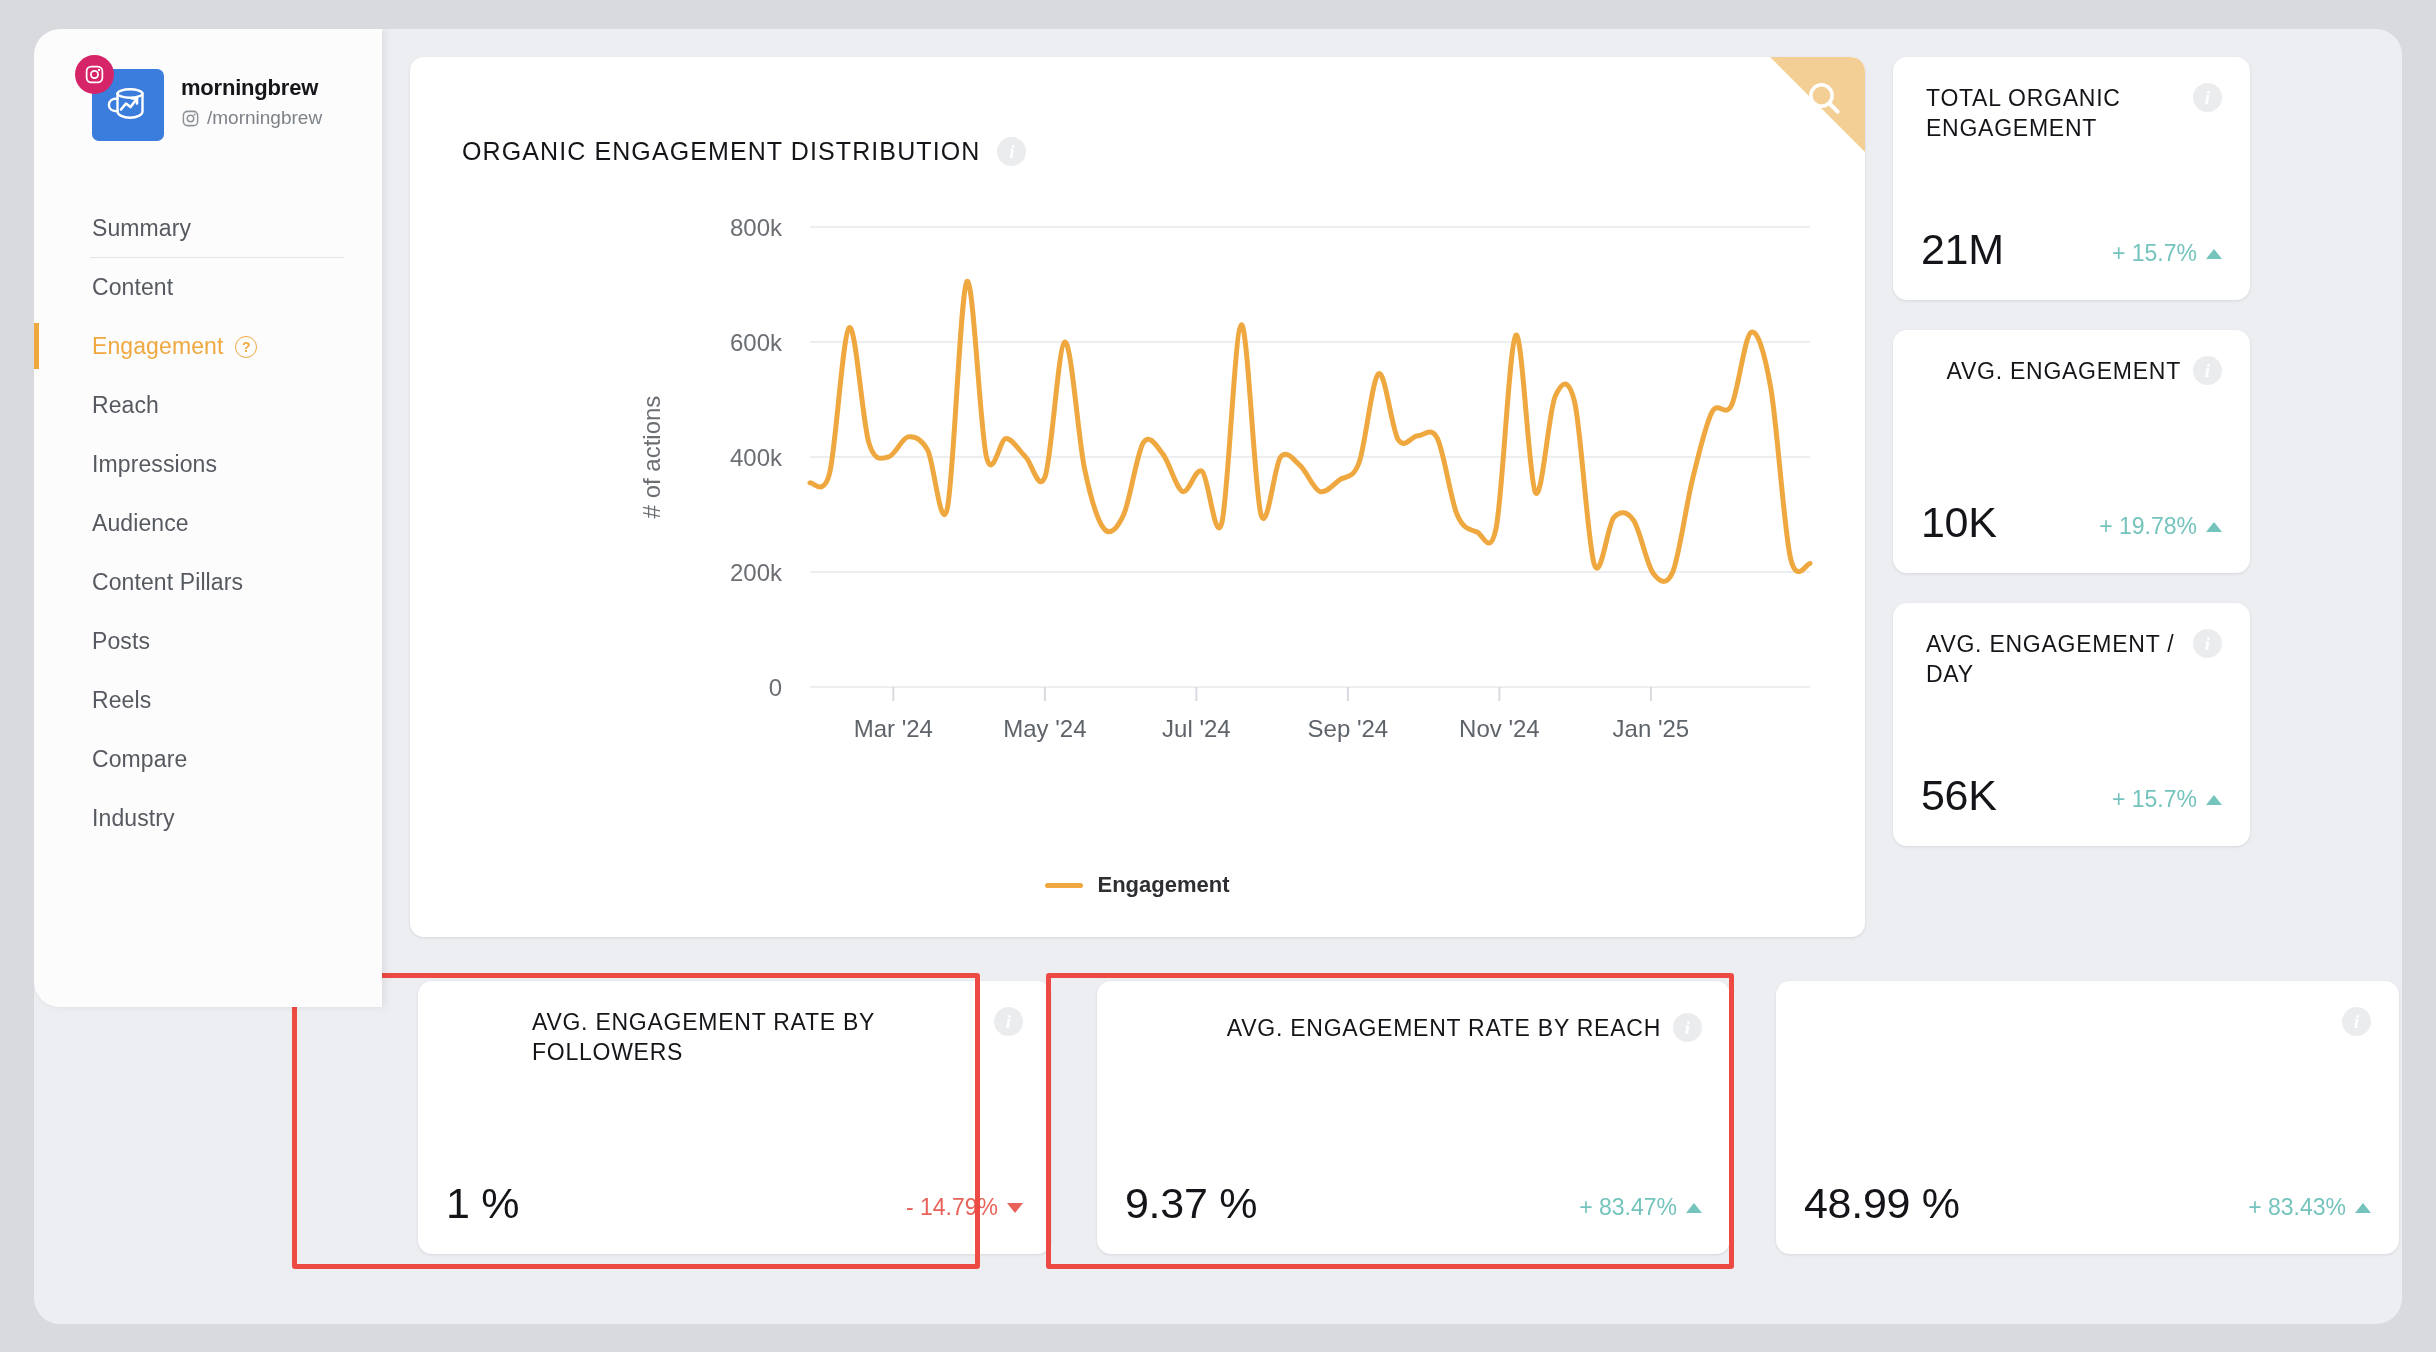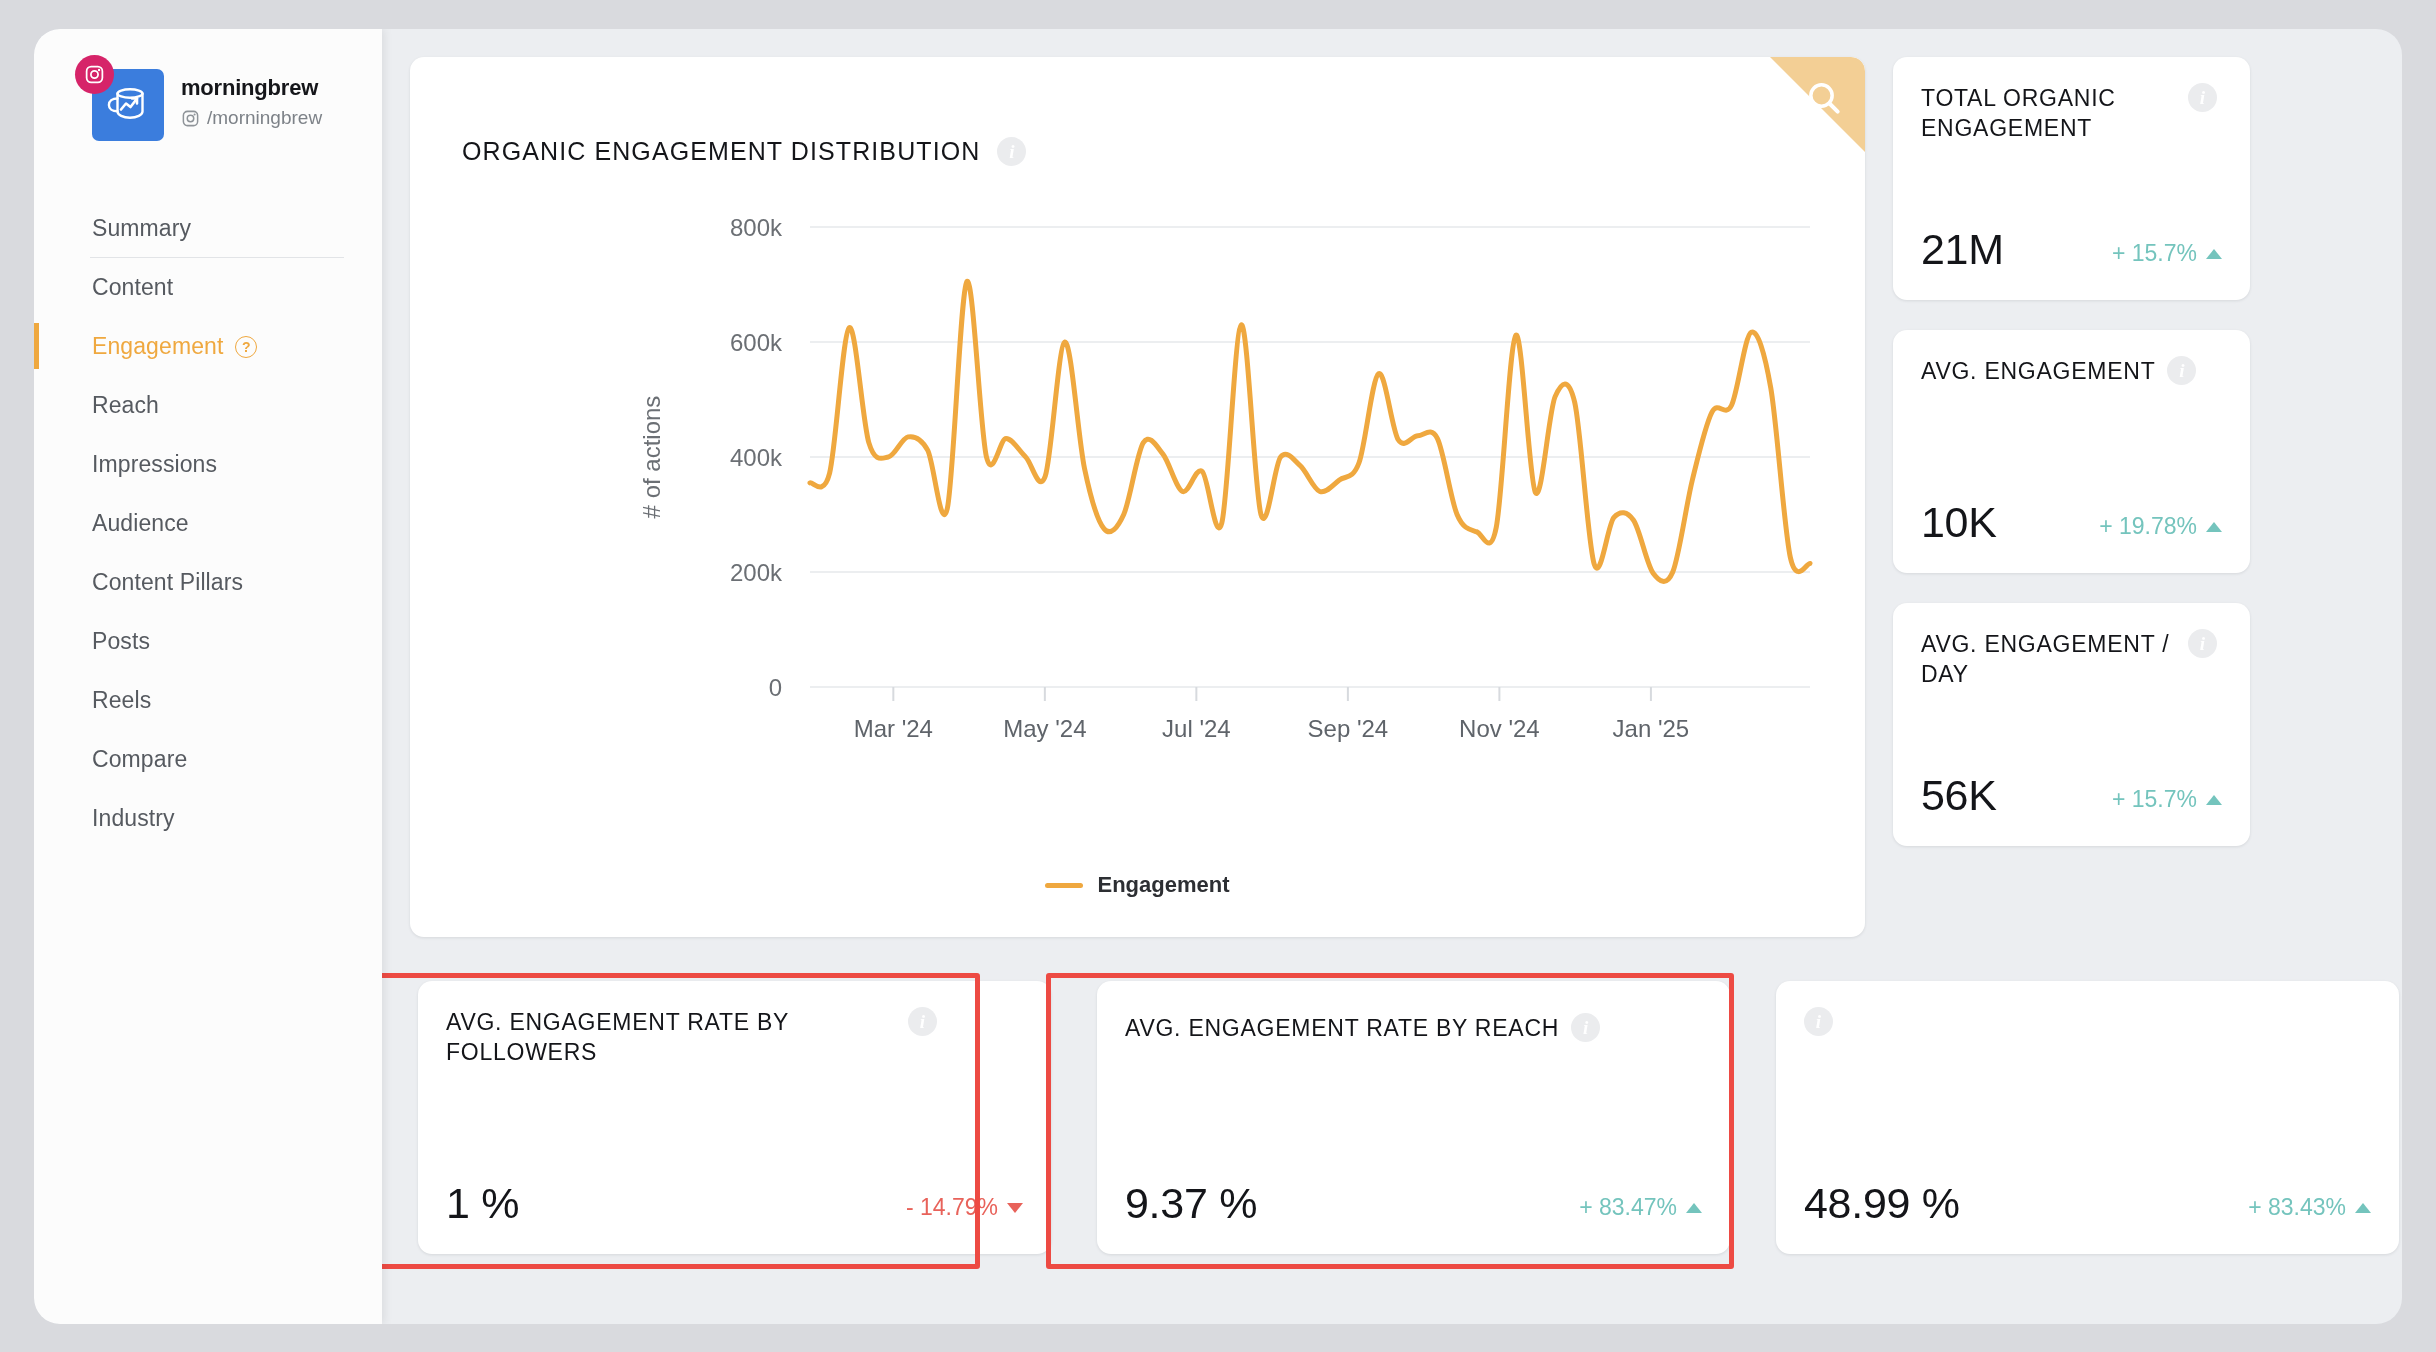--- a/index.html
+++ b/index.html
@@ -19,21 +19,21 @@
     position: absolute;
     left: 34px; top: 29px;
     width: 2368px; height: 1295px;
     background: #eceef1;
     border-radius: 26px;
     overflow: hidden;
   }
   
   .sidebar {
     position: absolute; left: 0; top: 0;
-    width: 348px; height: 1295px;
+    width: 348px; height: 978px;
     background: #fcfcfc;
     border-radius: 26px 0 0 26px;
     box-shadow: 3px 0 9px rgba(0,0,0,0.07);
     z-index: 5;
   }
   .brand { position: absolute; left: 58px; top: 40px; display: flex; align-items: flex-start; }
   .brand-avatar-wrap { position: relative; width: 72px; height: 72px; flex: 0 0 auto; }
   .brand-avatar {
     width: 72px; height: 72px; border-radius: 7px;
     background: #3b7ddd; display: flex; align-items: center; justify-content: center;
@@ -113,21 +113,21 @@
     position: absolute; left: 0; right: 0; top: 815px;
     display: flex; justify-content: center; align-items: center; gap: 14px;
   }
   .legend-line { width: 38px; height: 5px; border-radius: 3px; background: #efa83f; }
   .legend-label { font-size: 22px; font-weight: 700; color: #2d2f33; }
   
   .kpi-right { position: absolute; left: 1511px; top: 28px; width: 357px; }
   .kpi {
     position: relative; padding: 26px 28px 0 28px;
   }
-  .kpi-head { display: flex; justify-content: flex-start; align-items: flex-start; gap: 12px; }
+  .kpi-head { display: flex; justify-content: flex-end; align-items: flex-start; gap: 12px; }
   .kpi-title {
     font-size: 23px; color: #141519; letter-spacing: 0.75px;
     line-height: 1.32; font-weight: 400; max-width: 255px;
   }
   .kpi-foot {
     position: absolute; left: 28px; right: 28px; bottom: 26px;
     display: flex; align-items: flex-end; justify-content: space-between;
   }
   .kpi-value { font-size: 43px; color: #141519; font-weight: 400; letter-spacing: -0.3px; }
   .kpi-delta { font-size: 23px; font-weight: 400; display: flex; align-items: center; gap: 9px; padding-bottom: 7px; }

